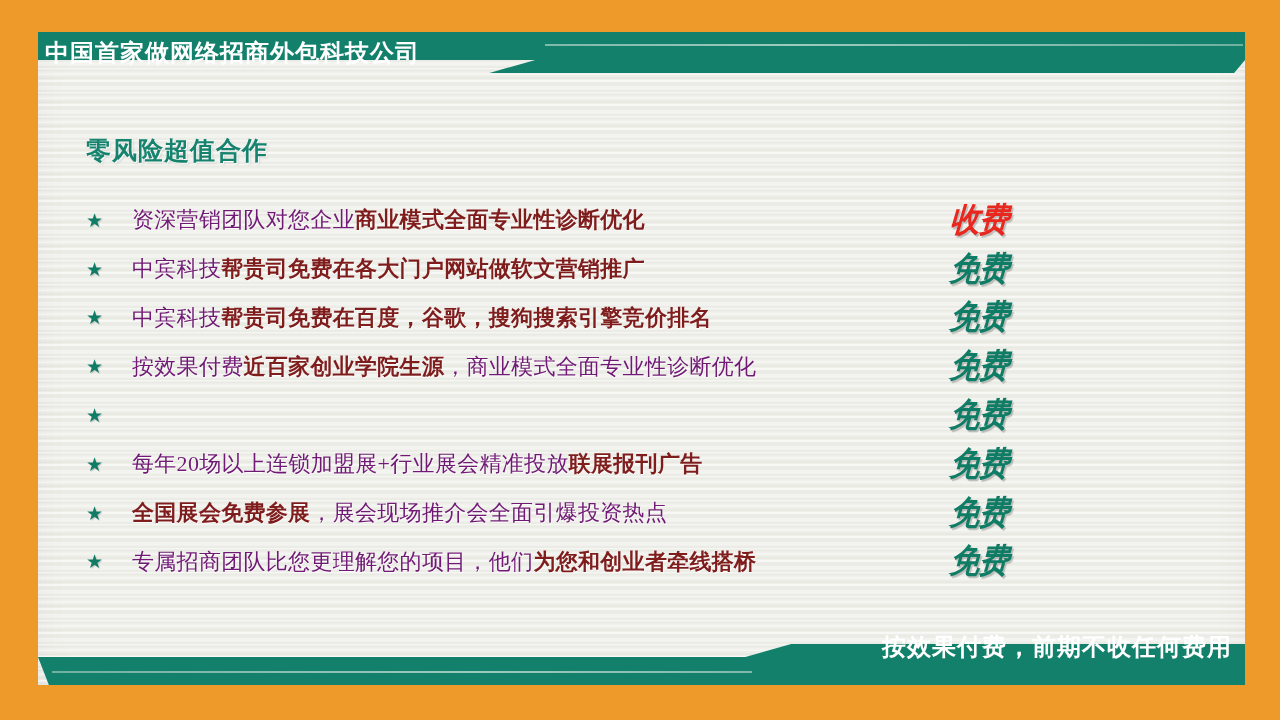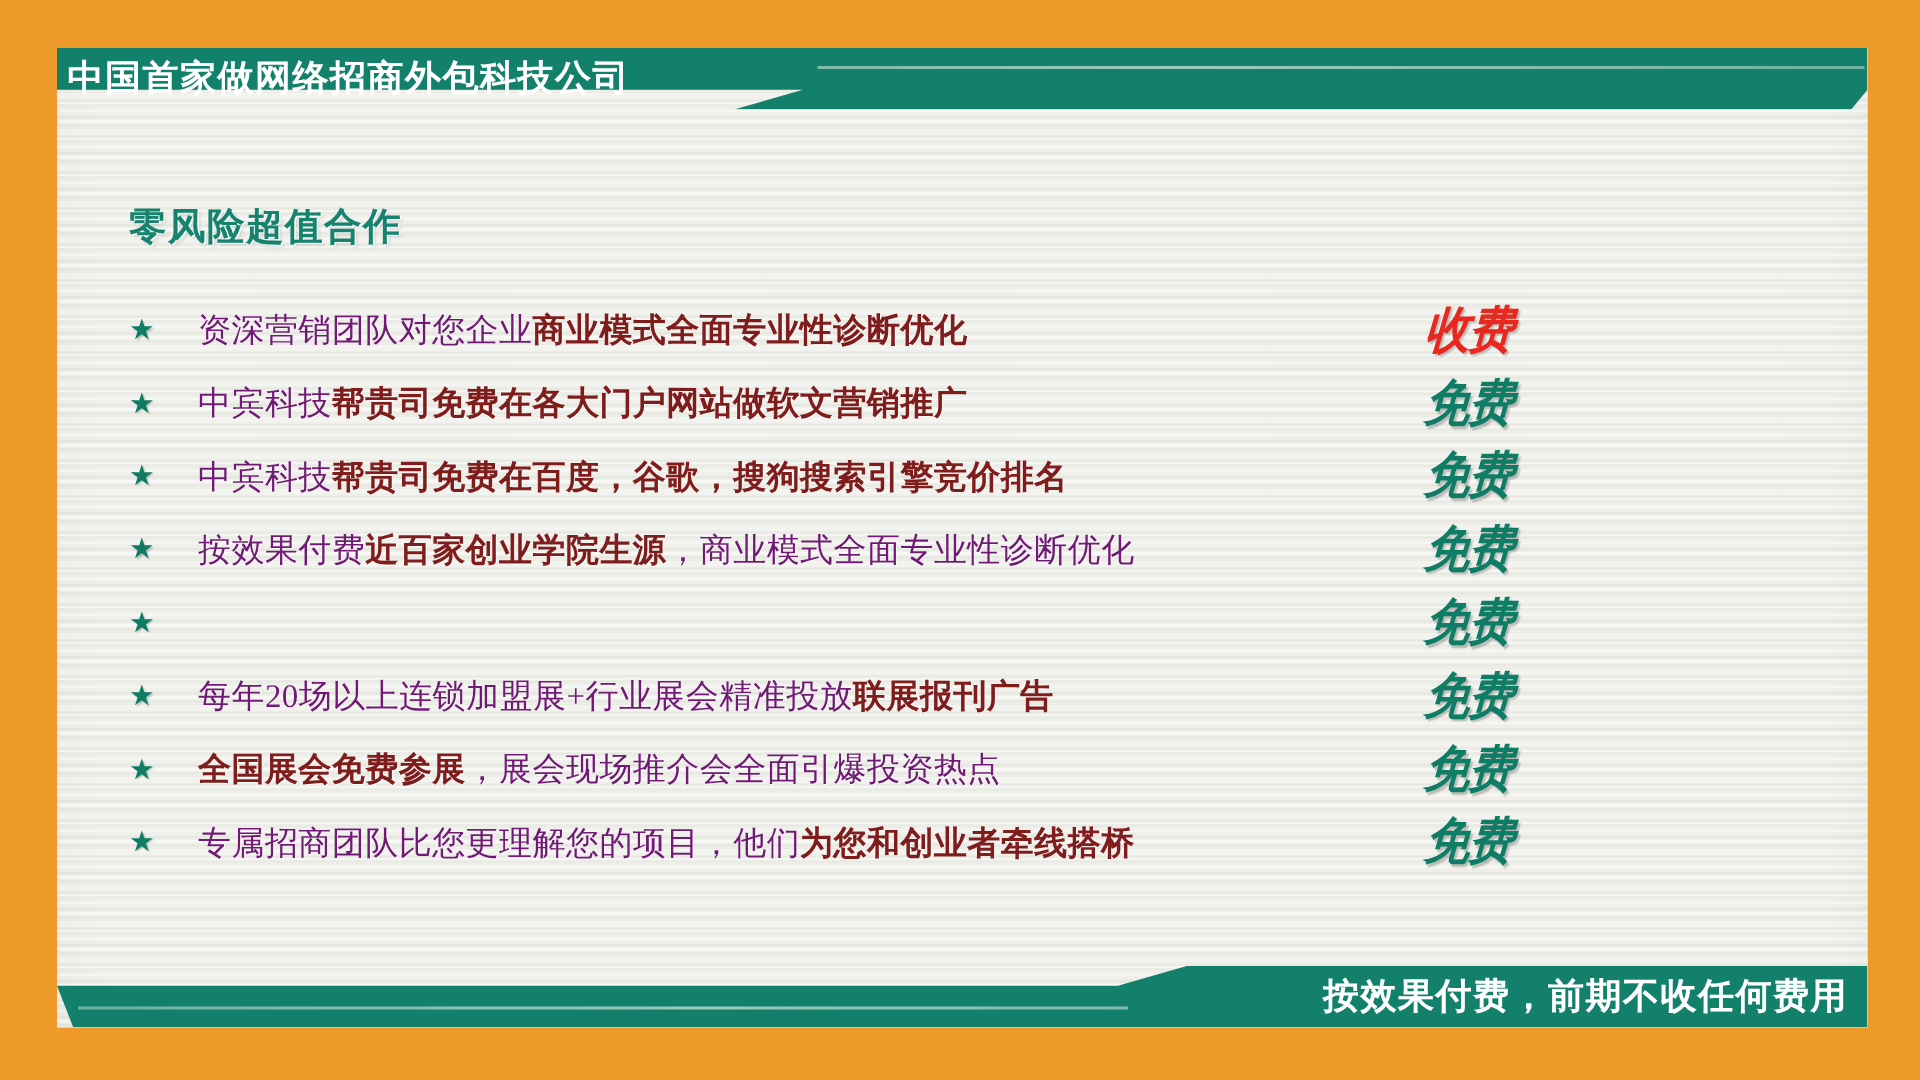--- a/index.html
+++ b/index.html
@@ -116,21 +116,21 @@
     left: 52px;
     top: 671px;
     width: 700px;
     height: 2px;
     background: linear-gradient(to right, #6fb0a0 0%, #9ccabd 60%, #7fb9aa 100%);
     z-index: 6;
   }
   #footer-text {
     position: absolute;
     right: 48px;
-    top: 646px;
+    top: 628px;
     height: 37px;
     line-height: 37px;
     color: #ffffff;
     font-size: 24px;
     font-weight: bold;
     letter-spacing: 1px;
     z-index: 7;
     white-space: nowrap;
   }
 

